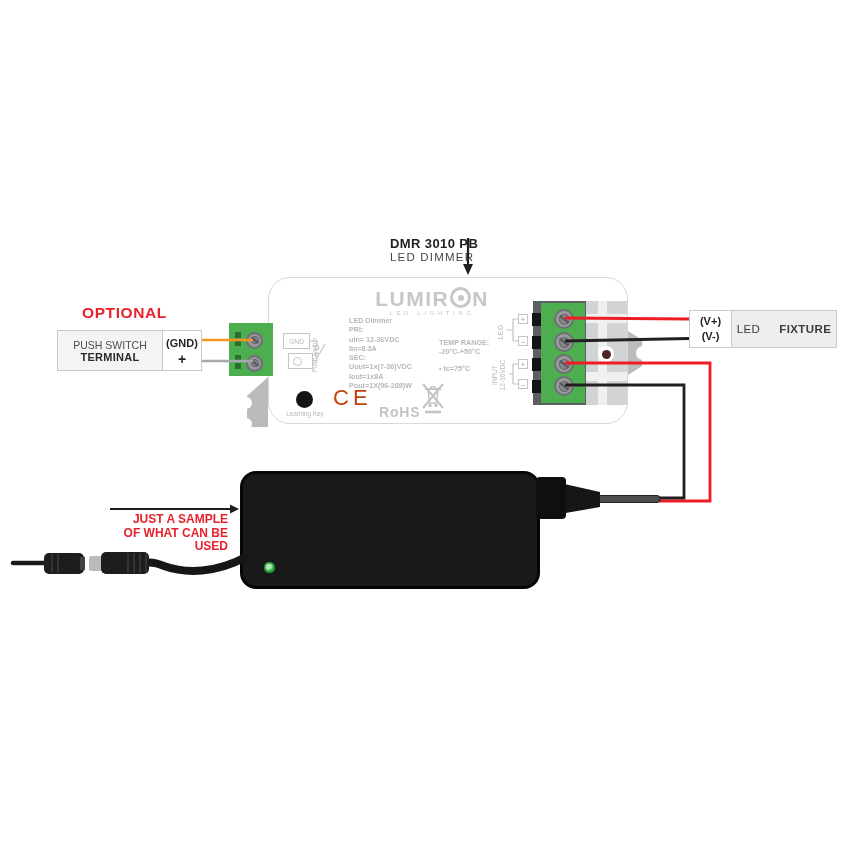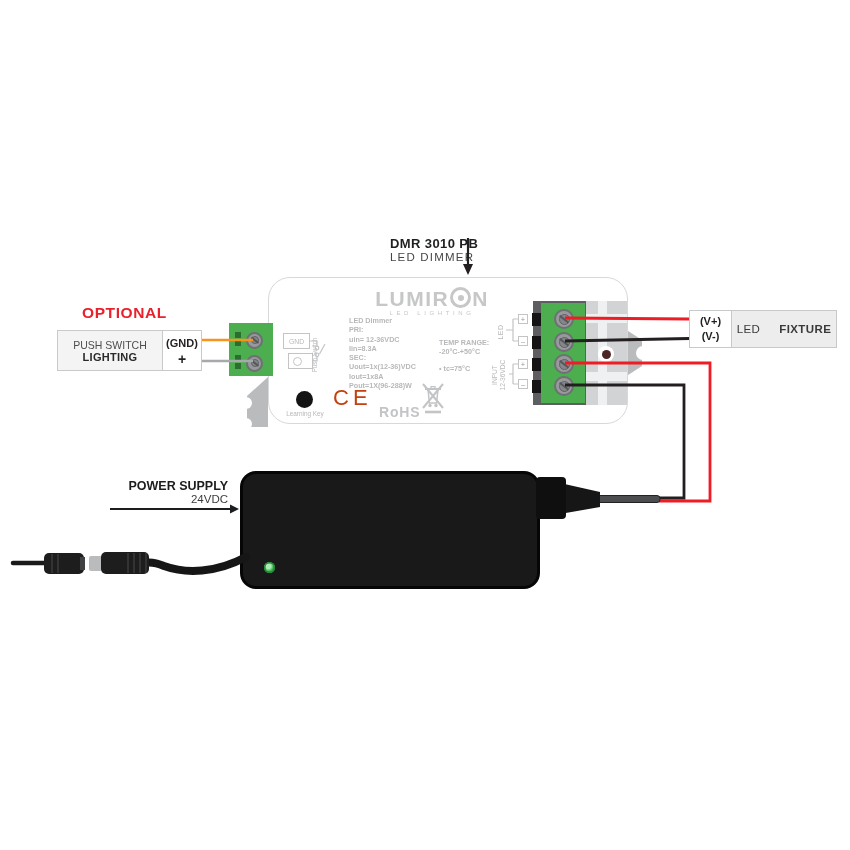--- a/index.html
+++ b/index.html
@@ -137,21 +137,21 @@
         <i></i>
       </div>
     <div class="abs pushswitch-rot">Push Switch</div>
 
     <div class="abs spec gray">
       <div>LED Dimmer</div>
       <div>PRI:</div>
       <div>uin= 12-36VDC</div>
       <div>Iin=8.3A</div>
       <div>SEC:</div>
-      <div>Uout=1x(12-36)VDC</div>
+      <div>Uout=1x(7-36)VDC</div>
       <div>Iout=1x8A</div>
       <div>Pout=1X(96-288)W</div>
     </div>
     <div class="abs temp gray">
       <div>TEMP RANGE:</div>
       <div>-20°C-+50°C</div>
     </div>
     <div class="abs tcline gray">• tc=75°C</div>
 
     <div class="abs lk-btn"></div>
@@ -278,37 +278,37 @@
 
     <g>
       <path d="M110 509 H230" stroke="#1c1d1f" stroke-width="2" fill="none"></path>
       <polygon points="230,504.5 230,513.5 239,509" fill="#1c1d1f"></polygon>
     </g>
   </svg>
 
   <div class="abs wbox pushbox">
     <div class="cell-l">
       <div class="t1">PUSH SWITCH</div>
-      <div class="t2">LIGHTING</div>
+      <div class="t2">TERMINAL</div>
     </div>
     <div class="cell-r">
       <div class="gnd">(GND)</div>
       <div class="plus">+</div>
     </div>
   </div>
 
   <div class="abs wbox fixbox">
     <div class="cell-l">
       <div class="v">(V+)</div>
       <div class="v">(V-)</div>
     </div>
     <div class="cell-r">
       <span>LED</span>
       <b>FIXTURE</b>
     </div>
   </div>
 
-  <div class="abs pslabels">
-    <div class="l1">POWER SUPPLY</div>
-    <div class="l2">24VDC</div>
+  <div class="abs psnotes">
+    <div>JUST A SAMPLE</div>
+    <div>OF WHAT CAN BE USED</div>
   </div>
 
 </div>
 
 </body></html>

